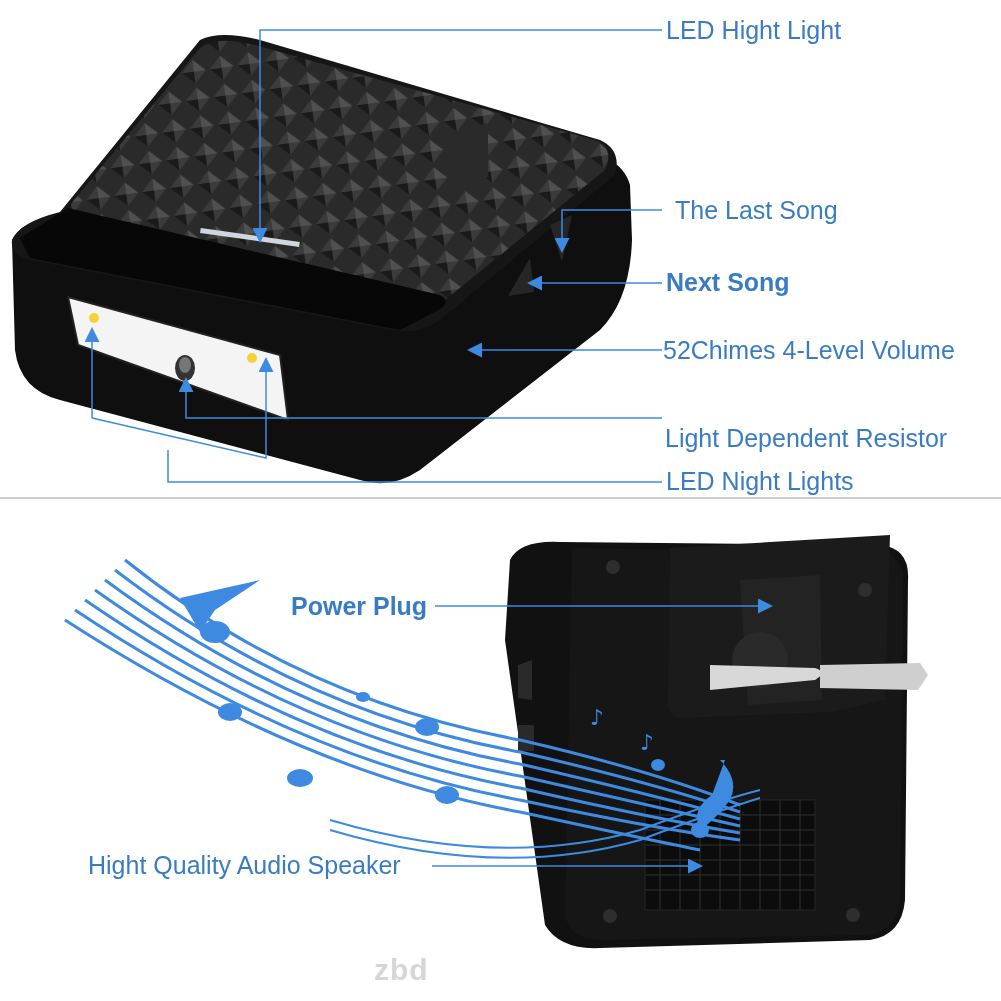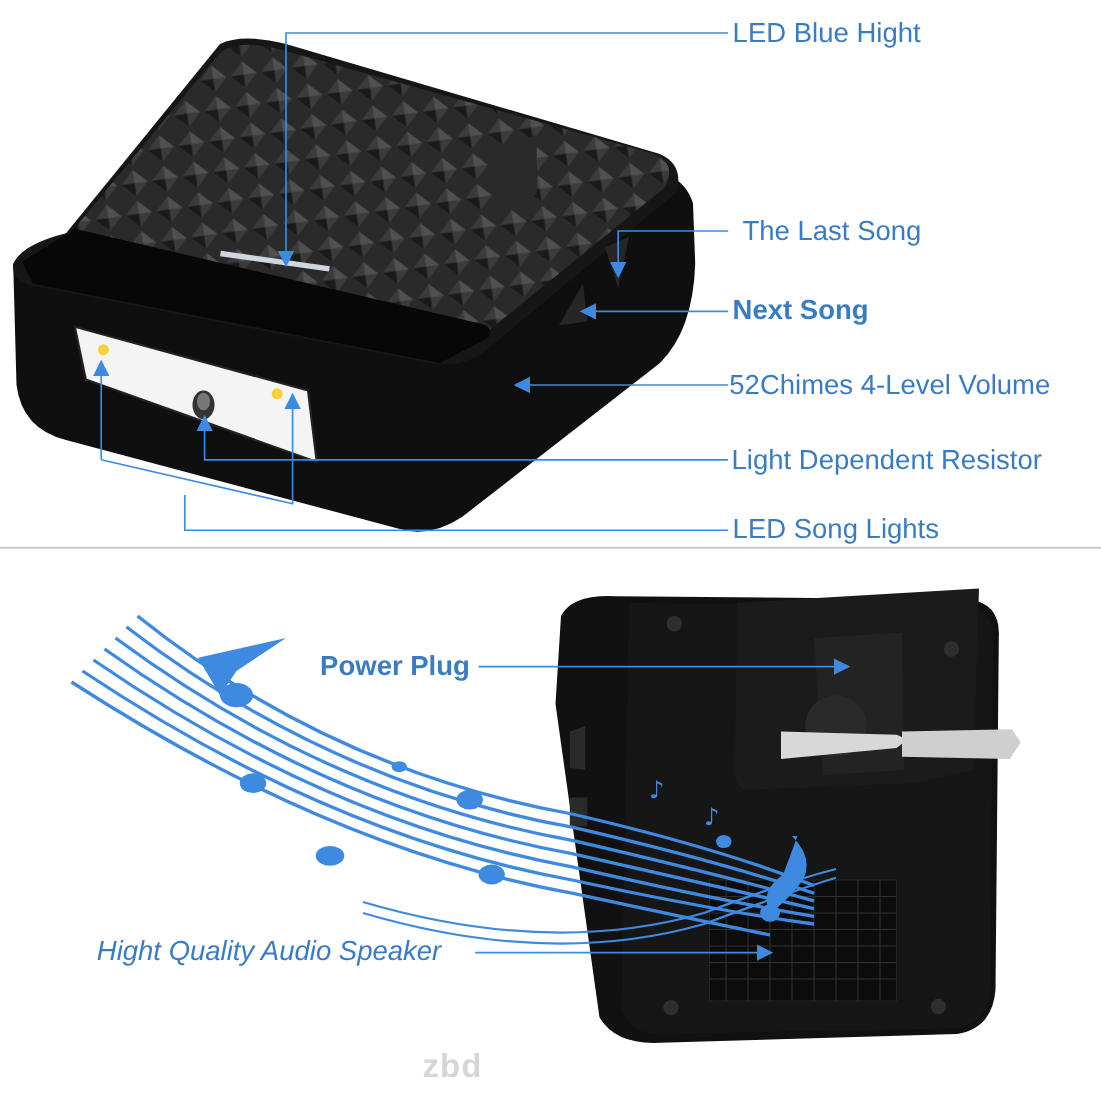--- a/index.html
+++ b/index.html
@@ -1,21 +1,21 @@
 <!DOCTYPE html>
 <html><head>
 <meta charset="utf-8">
 <style>
   html, body { margin:0; padding:0; }
   body { width:1001px; height:1001px; background:#ffffff; position:relative; overflow:hidden;
          font-family: "Liberation Sans", "DejaVu Sans", sans-serif; }
   .label { position:absolute; color:#3a7cc4; font-size:25px; line-height:1; white-space:nowrap; }
   svg.overlay { position:absolute; left:0; top:0; }
   .divider { position:absolute; left:0; top:497px; width:1001px; height:2px; background:#cfcfcf; }
-  .watermark { position:absolute; left:384px; top:953px; font-size:30px; font-weight:bold; color:#d6d6d6; letter-spacing:1px; }
+  .watermark { position:absolute; left:374px; top:953px; font-size:30px; font-weight:bold; color:#d6d6d6; letter-spacing:1px; }
 </style>
 </head>
 <body>
 
 <svg class="overlay" width="1001" height="1001" viewBox="0 0 1001 1001">
   <defs>
     <pattern id="diamonds" width="28" height="28" patternUnits="userSpaceOnUse" patternTransform="rotate(-8)">
       <rect width="28" height="28" fill="#2a2a2a"></rect>
       <polygon points="14,2 26,14 14,26 2,14" fill="#3b3b3b"></polygon>
       <polygon points="14,2 26,14 14,14" fill="#505050"></polygon>
@@ -127,23 +127,23 @@
   </g>
 
   <g stroke="#3d8ae0" stroke-width="1.5" fill="none">
     <polyline points="435,606 770,606" marker-end="url(#arr)"></polyline>
     <polyline points="432,866 700,866" marker-end="url(#arr)"></polyline>
   </g>
 </svg>
 
 <div class="divider"></div>
 
-<div class="label" style="left:666px; top:18px;">LED Blue Hight</div>
+<div class="label" style="left:666px; top:18px;">LED Hight Light</div>
 <div class="label" style="left:663px; top:198px;margin-left:12px;">The Last Song</div>
 <div class="label" style="left:666px; top:270px;font-weight:bold;">Next Song</div>
 <div class="label" style="left:663px; top:338px;">52Chimes 4-Level Volume</div>
-<div class="label" style="left:665px; top:406px;">Light Dependent Resistor</div>
-<div class="label" style="left:666px; top:469px;">LED Song Lights</div>
+<div class="label" style="left:665px; top:426px;">Light Dependent Resistor</div>
+<div class="label" style="left:666px; top:469px;">LED Night Lights</div>
 
 <div class="label" style="left:291px; top:594px; background:rgba(255,255,255,0.85);font-weight:bold;">Power Plug</div>
-<div class="label" style="left:88px; top:853px; background:rgba(255,255,255,0.85);font-style:italic;">Hight Quality Audio Speaker</div>
+<div class="label" style="left:88px; top:853px; background:rgba(255,255,255,0.85);">Hight Quality Audio Speaker</div>
 
 <div class="watermark">zbd</div>
 
 </body></html>

